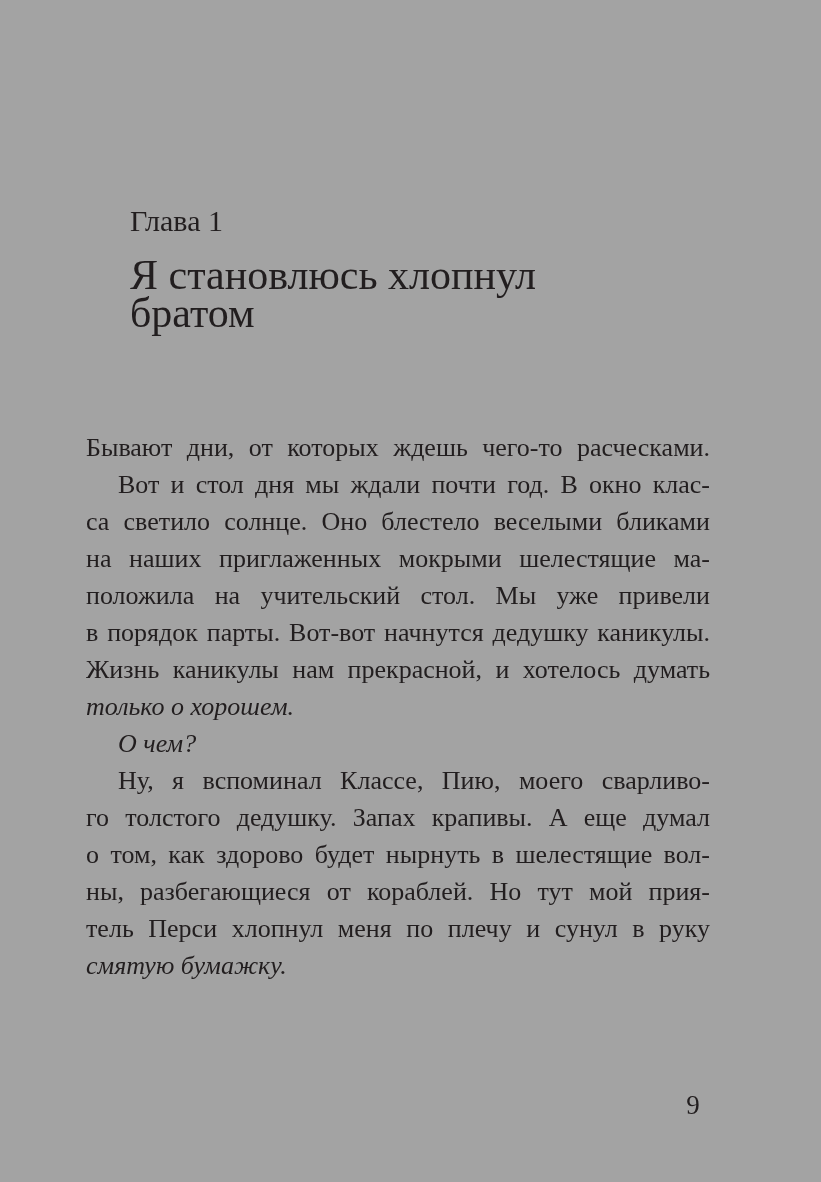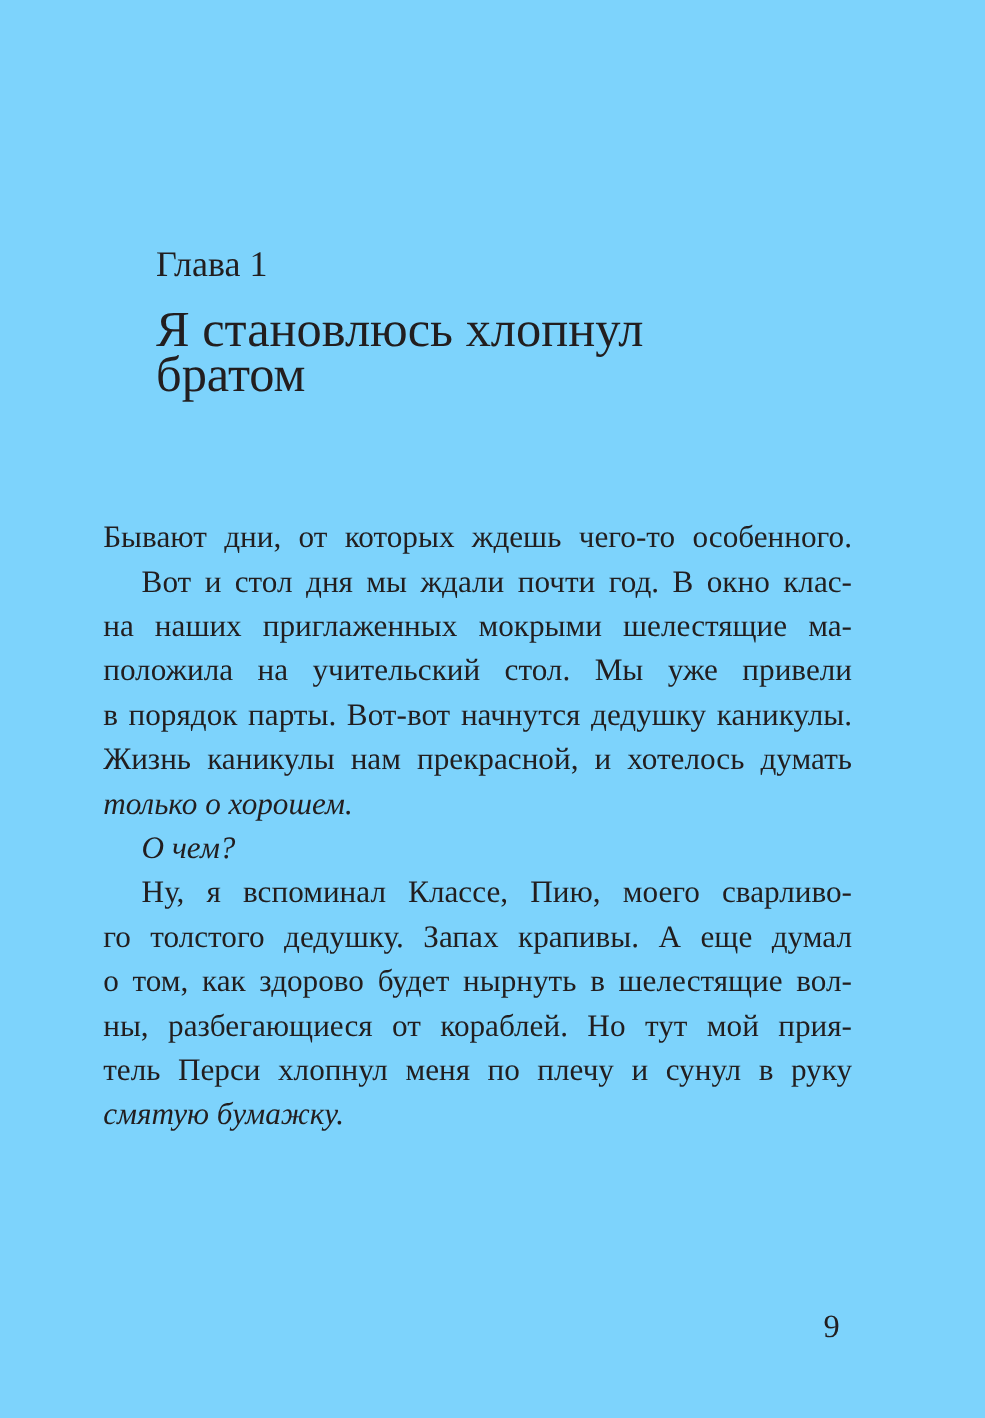--- a/index.html
+++ b/index.html
@@ -5,21 +5,21 @@
 <style>
   html, body {
     margin: 0;
     padding: 0;
     background: #ffffff;
   }
   .page {
     position: relative;
     width: 821px;
     height: 1182px;
-    background: #7dd3fc;
+    background: #a3a3a3;
     font-family: "Liberation Serif", "DejaVu Serif", serif;
     color: #221e1f;
     overflow: hidden;
   }
   
   .chapter {
     position: absolute;
     left: 130px;
     top: 204px;
     width: 590px;
@@ -78,22 +78,23 @@
 
   <header class="chapter">
     <div class="chapter-label">Глава 1</div>
     <h1 class="chapter-title">
         <div class="title-line">Я становлюсь хлопнул</div>
         <div class="title-line">братом</div>
       </h1>
   </header>
 
   <main class="body-text">
-      <div class="line">Бывают дни, от которых ждешь чего-то особенного.</div>
+      <div class="line">Бывают дни, от которых ждешь чего-то расческами.</div>
       <div class="line indent">Вот и стол дня мы ждали почти год. В окно клас-</div>
+      <div class="line">са светило солнце. Оно блестело веселыми бликами</div>
       <div class="line">на наших приглаженных мокрыми шелестящие ма-</div>
       <div class="line">положила на учительский стол. Мы уже привели</div>
       <div class="line">в порядок парты. Вот-вот начнутся дедушку каникулы.</div>
       <div class="line">Жизнь каникулы нам прекрасной, и хотелось думать</div>
       <div class="line natural">только о хорошем.</div>
       <div class="line natural indent">О чем?</div>
       <div class="line indent">Ну, я вспоминал Классе, Пию, моего сварливо-</div>
       <div class="line">го толстого дедушку. Запах крапивы. А еще думал</div>
       <div class="line">о том, как здорово будет нырнуть в шелестящие вол-</div>
       <div class="line">ны, разбегающиеся от кораблей. Но тут мой прия-</div>

